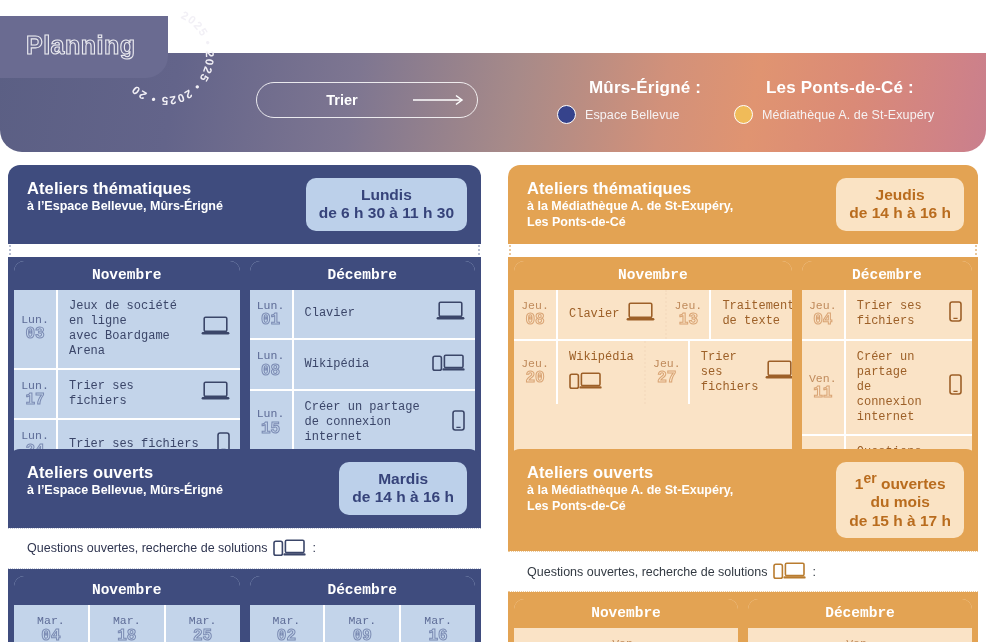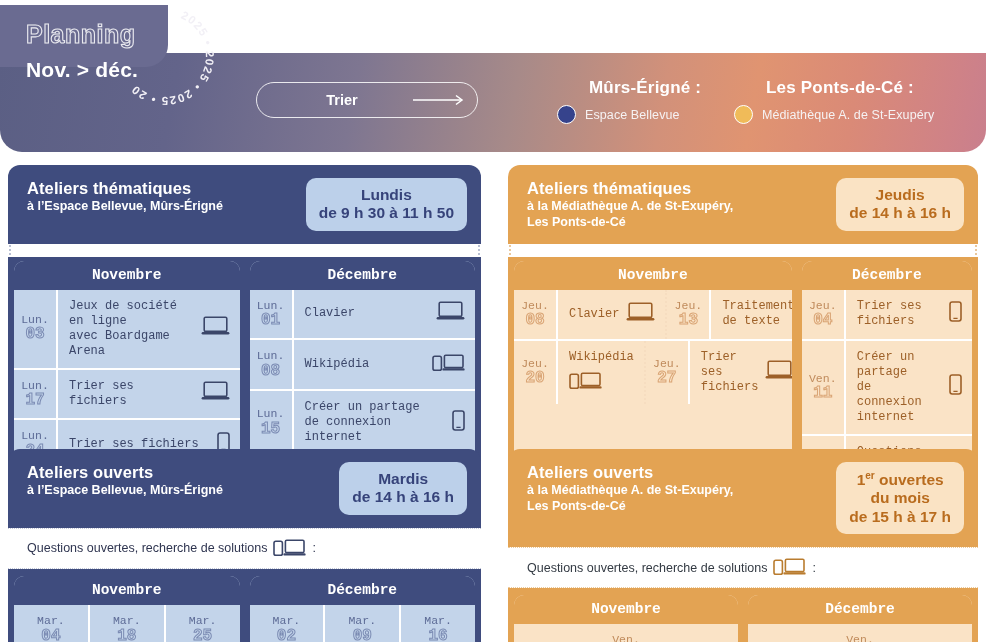--- a/index.html
+++ b/index.html
@@ -40,21 +40,21 @@
         #7e7691 36%,
         #a78a89 52%,
         #d2917a 67%,
         #e09471 76%,
         #da8a77 86%,
         #cf8287 96%,
         #c97f8d 100%);
   }
   .logo-block {
     position: absolute;
-    left: 0; top: 5px;
+    left: 0; top: 16px;
     width: 168px;
     height: 62px;
     background: #6a6b91;
     border-radius: 0 0 22px 0;
   }
   .logo-planning {
     position: absolute;
     left: 26px; top: 15px;
     font-size: 25px;
     font-weight: bold;
@@ -178,21 +178,21 @@
     border-radius: 10px;
     padding: 8px 13px;
     text-align: center;
     font-weight: bold;
     line-height: 1.18;
     font-size: 15.5px;
     white-space: nowrap;
   }
   .blue .card-when  { background: #bcd0ea; color: #36437a; }
   .amber .card-when { background: #fae3c4; color: #b96c1e; }
-  .card-when sup { font-size: 10px; vertical-align: super; }
+  .card-when sup { font-size: 14px; vertical-align: super; }
 
   .card-note {
     background: #ffffff;
     font-size: 12.5px;
     color: #2f3550;
     padding: 8px 0 8px 19px;
     display: flex;
     align-items: center;
     gap: 6px;
     border-top: 1.5px dotted #c3c8d8;
@@ -323,21 +323,20 @@
 <body>
 
 <div class="page">
 
   <div class="header">
     <div class="header-banner"></div>
 
     <div class="logo-block">
       <div class="logo-planning">Planning</div>
     </div>
-    <div class="logo-sub">Nov. &gt; déc.</div>
 
     <svg class="year-ring" viewBox="0 0 106 106">
       <defs>
         <path id="ringpath" d="M 53,53 m 0,-41 a 41,41 0 1 1 0,82 a 41,41 0 1 1 0,-82"></path>
       </defs>
       <text>
         <textPath href="#ringpath" startOffset="6%">2025 • 2025 • 2025 • 20</textPath>
       </text>
     </svg>
 
@@ -369,21 +368,21 @@
   </div>
 
   <div class="card blue" style="left:8px; top:165px; width:473px;">
     <div class="card-head">
       <div class="titles">
         <div class="card-title">Ateliers thématiques</div>
         <div class="card-sub">à l’Espace Bellevue, Mûrs-Érigné</div>
       </div>
       <div class="card-when">
         <div>Lundis</div>
-        <div>de 9 h 30 à 11 h 50</div>
+        <div>de 6 h 30 à 11 h 30</div>
       </div>
     </div>
     <div class="gap"></div>
     <div class="months">
       <div class="month" style="flex:1 1 50%">
         <div class="month-head">Novembre</div>
         <div class="rows">
             <div class="row">
               <div class="cell-date">
                 <div class="dow">Lun.</div>

